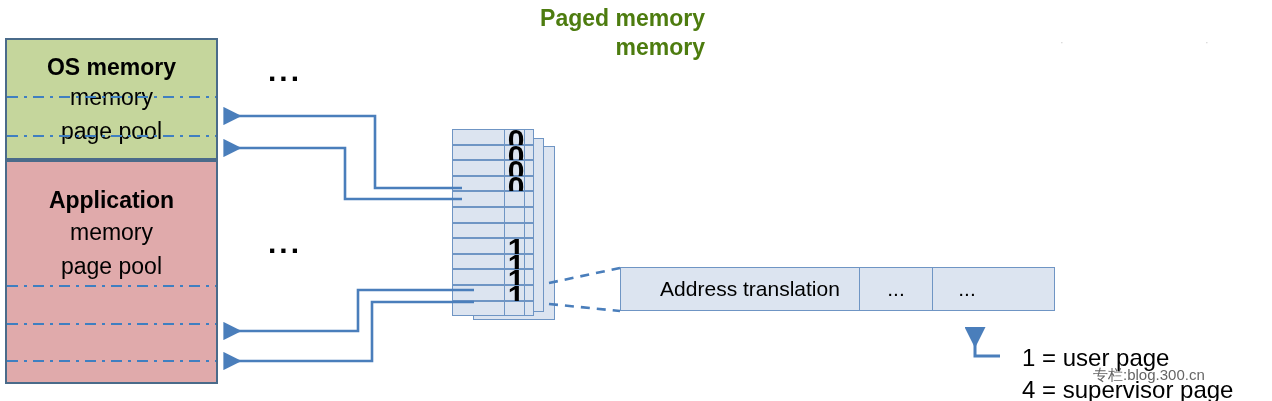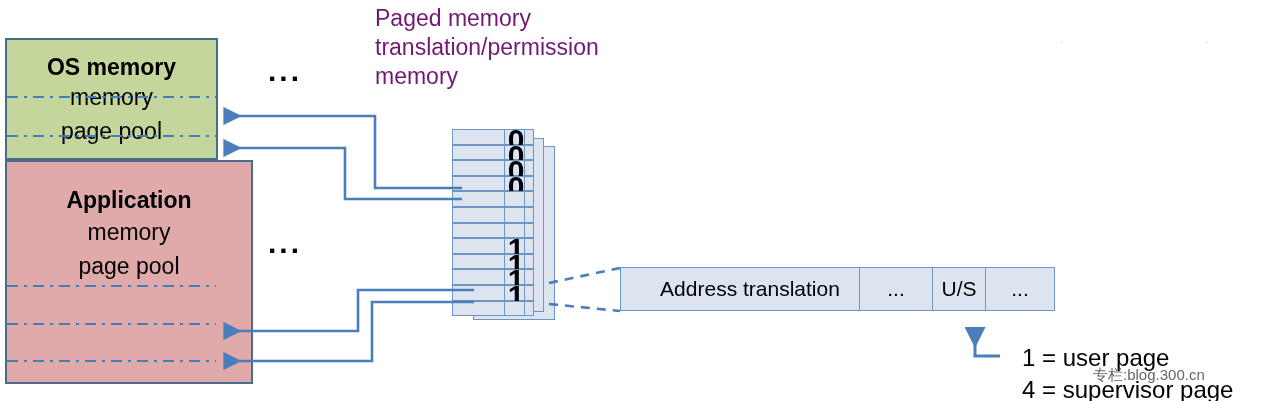--- a/index.html
+++ b/index.html
@@ -3,41 +3,41 @@
 <meta charset="utf-8">
 <style>
   html,body{margin:0;padding:0;background:#ffffff;}
   body{width:1272px;height:401px;position:relative;overflow:hidden;
        font-family:"Liberation Sans",sans-serif;color:#000;}
   .stage{position:absolute;left:0;top:0;width:1272px;height:401px;}
 
   
   .mem{position:absolute;box-sizing:border-box;border:2px solid #4a6b8a;}
   #os-block{left:5px;top:38px;width:213px;height:122px;background:#c5d69c;}
-  #app-block{left:5px;top:160px;width:248px;height:224px;background:#e0aaab;}
+  #app-block{left:5px;top:160px;width:213px;height:224px;background:#e0aaab;}
 
   .memlabel{position:absolute;width:100%;text-align:center;left:0;
             font-size:23px;line-height:30px;color:#000;}
   .memlabel.b{font-weight:bold;}
 
   
   .pagesep{position:absolute;height:0;border-top:2px dashed #3f7fc1;}
   
   .pagesep{border:none;height:2px;
     background-image:repeating-linear-gradient(to right,
       #3f7fc1 0px,#3f7fc1 11px,transparent 11px,transparent 17px,
       #3f7fc1 17px,#3f7fc1 20px,transparent 20px,transparent 26px);}
 
   
   .dots{position:absolute;font-size:30px;font-weight:bold;line-height:1;
         letter-spacing:3px;color:#000;}
 
   
-  #title{position:absolute;left:375px;top:4px;width:330px;text-align:left;
-         font-size:23px;font-weight:normal;line-height:29px;color:#701a75;}
+  #title{position:absolute;left:375px;top:4px;width:330px;text-align:right;
+         font-size:23px;font-weight:bold;line-height:29px;color:#4d7c0f;}
 
   
   .tbl{position:absolute;box-sizing:border-box;border:1.5px solid #6f95c4;
        background:#dce4f0;}
   .trow{position:absolute;box-sizing:border-box;border:1.5px solid #6f95c4;
         background:#dce4f0;}
   .vdiv{position:absolute;width:0;border-left:1.5px solid #6f95c4;}
   .bit{position:absolute;font-size:30px;font-weight:bold;line-height:1;
        color:#000;text-align:center;}
 
@@ -68,21 +68,20 @@
   svg.ovl{position:absolute;left:0;top:0;width:1272px;height:401px;
           pointer-events:none;}
 </style>
 </head>
 <body>
 
 <div class="stage">
 
   <div id="title">
     <div>Paged memory</div>
-    <div>translation/permission</div>
     <div>memory</div>
   </div>
 
   <div class="mem" id="os-block">
     <div class="memlabel b" style="top:12px;">OS memory</div>
     <div class="memlabel" style="top:42px;">memory</div>
     <div class="memlabel" style="top:76px;">page pool</div>
   </div>
   <div class="pagesep" style="left:7px;top:96px;width:209px;"></div>
   <div class="pagesep" style="left:7px;top:135px;width:209px;"></div>
@@ -123,21 +122,20 @@
       <div class="trow" style="left: 0px; top: 156px; width: 82px; height: 15.6px; background: rgb(220, 228, 240); border-color: rgb(111, 149, 196);"></div>
       <div class="bit" style="left: 54px; top: 152px; width: 20px;">1</div>
       <div class="trow" style="left: 0px; top: 171.6px; width: 82px; height: 15.6px; background: rgb(220, 228, 240); border-color: rgb(111, 149, 196);"></div>
       <div class="vdiv" style="left: 52px; top: 0px; height: 187.2px; border-color: rgb(111, 149, 196);"></div>
       <div class="vdiv" style="left: 72px; top: 0px; height: 187.2px; border-color: rgb(111, 149, 196);"></div>
     </div>
 
   <div id="pte">
     <div class="cell c1">Address translation</div>
     <div class="cell c2">...</div>
-    <div class="cell c3">U/S</div>
     <div class="cell c4">...</div>
   </div>
 
   <div class="legend" id="legend1">1 = user page</div>
   <div class="legend" id="legend2">4 = supervisor page</div>
 
   <div id="wm">专栏:blog.300.cn</div>
   <div id="wm2">·</div>
   <div id="wm3">·</div>
 

